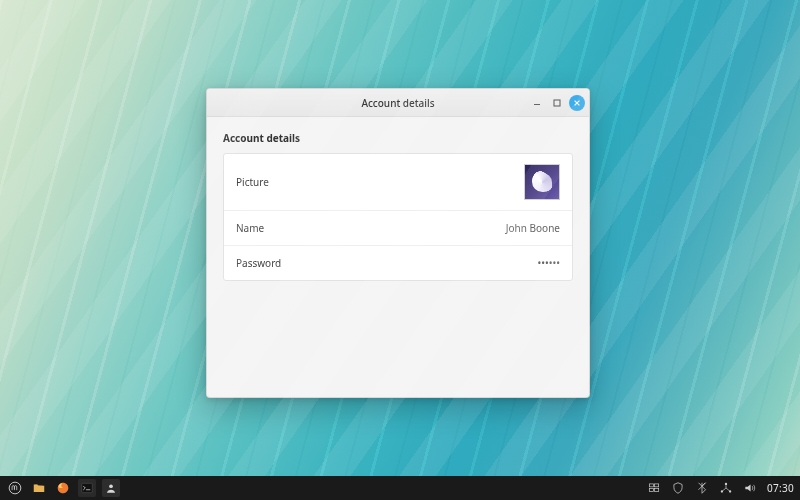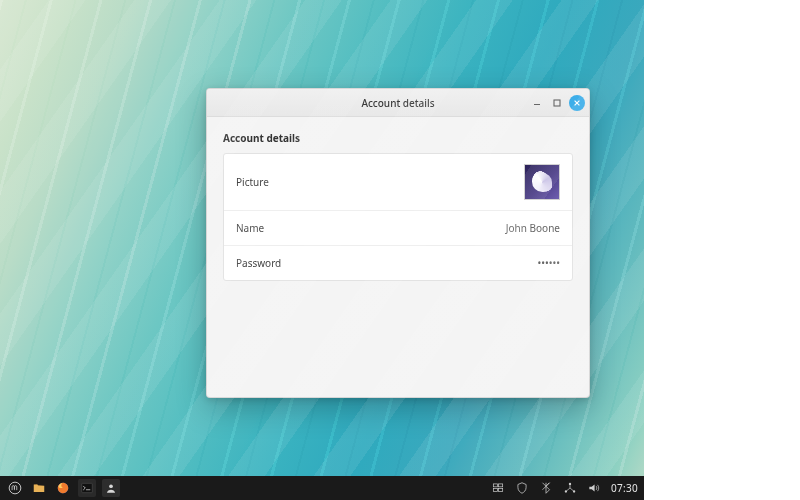--- a/index.html
+++ b/index.html
@@ -1,20 +1,20 @@
 <!DOCTYPE html>
 <html><head>
 <meta charset="utf-8">
 <style>
   * { box-sizing: border-box; margin: 0; padding: 0; }
   html, body { width: 800px; height: 500px; overflow: hidden; font-family: "Noto Sans", "DejaVu Sans", sans-serif; }
   
   .desktop {
     position: relative;
-    width: 644px;
+    width: 800px;
     height: 500px;
     background: linear-gradient(115deg,
       #d9e8d2 0%, #c8e2c8 8%, #b8dcc6 15%,
       #8fd1c6 25%, #6bc6c2 35%, #4fbcc0 45%,
       #39b2bf 55%, #2ea8bd 65%, #3aa6bc 75%,
       #5fb9bd 85%, #8cd0c1 95%, #b8dcc6 100%);
   }
   .desktop::before {
     content: "";
     position: absolute; inset: 0;

